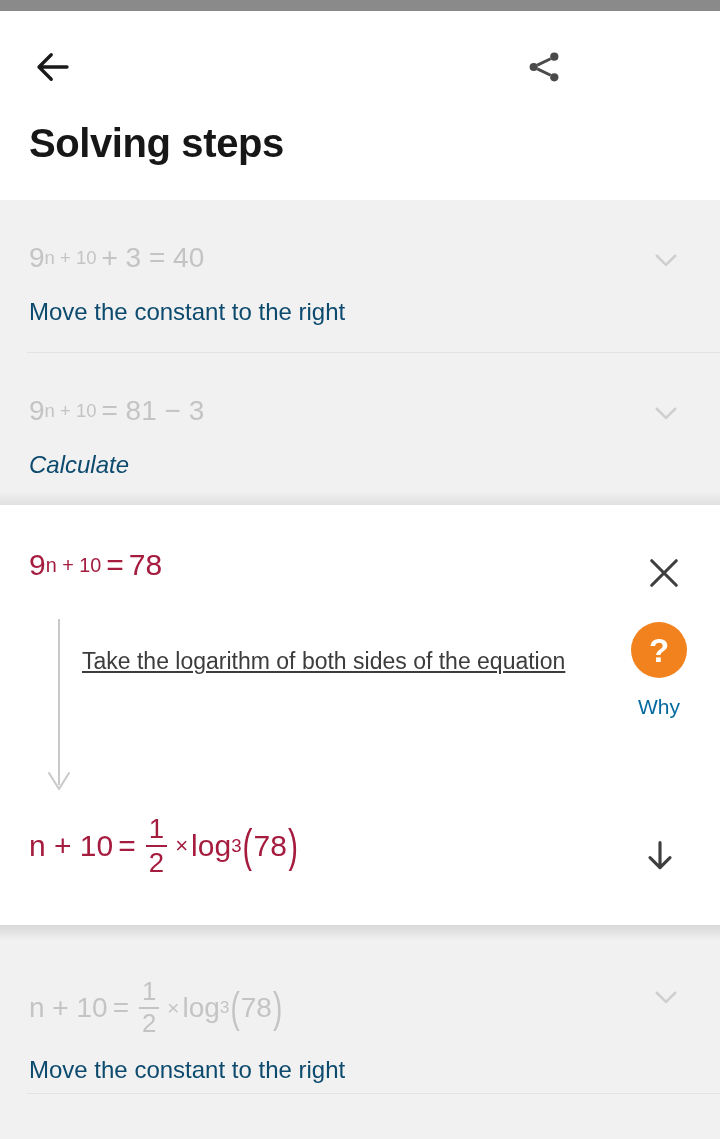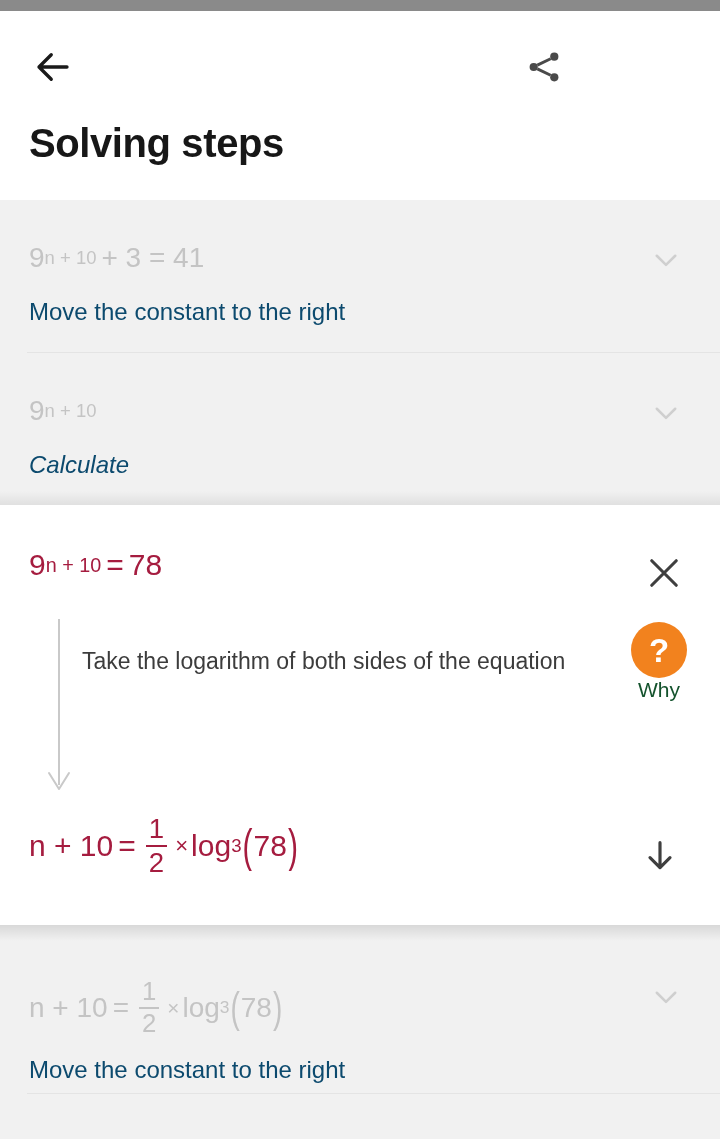--- a/index.html
+++ b/index.html
@@ -110,20 +110,21 @@
     cursor: pointer;
   }
   .connector {
     position: absolute; left: 46px; top: 114px;
     width: 26px; height: 176px;
   }
   .explain-text {
     position: absolute; left: 82px; top: 143px;
     font-size: 23px; color: #3c3c3c;
     white-space: nowrap;
+    text-decoration: underline;
   }
   .explain-btn {
     position: absolute; left: 74px; top: 205px;
     height: 48px;
     background: #f2821e;
     border: none; border-radius: 24px;
     padding: 0 26px 0 30px;
     display: flex; align-items: center; gap: 18px;
     color: #ffffff; font-size: 22px;
     font-family: "Liberation Sans", sans-serif;
@@ -136,21 +137,21 @@
     cursor: pointer;
   }
   .why-circle {
     width: 56px; height: 56px; border-radius: 50%;
     background: #f2821e;
     display: flex; align-items: center; justify-content: center;
     color: #ffffff; font-size: 33px; font-weight: bold;
     line-height: 1;
   }
   .why-label {
-    margin-top: 0; font-size: 21px; color: #14532d;
+    margin-top: 17px; font-size: 21px; color: #0369a1;
   }
   .card-eq-bottom {
     position: absolute; left: 29px; top: 310px;
     font-size: 30px; color: #a51c3f;
   }
   .card-down {
     position: absolute; right: 34px; top: 325px;
     width: 52px; height: 52px;
     display: flex; align-items: center; justify-content: center;
     cursor: pointer;
@@ -230,37 +231,38 @@
     <div class="page-title">Solving steps</div>
   </div>
 
   <div class="steps-above">
 
     <div class="step-collapsed" style="top:0;height:152px;">
       <div class="step-eq" style="top:42px;">
         <span class="inline-math">
           <span>9</span>
             <span class="sup">n + 10</span>
-          <span class="op">+ 3 = 41</span>
+          <span class="op">+ 3 = 40</span>
         </span>
       </div>
       <div class="step-desc" style="top:98px;">Move the constant to the right</div>
       <div class="step-chevron" style="top:40px;">
         <svg width="34" height="34" viewBox="0 0 24 24" fill="none">
           <path d="M5.5 9L12 15.5L18.5 9" stroke="#cfcfcf" stroke-width="1.8" stroke-linecap="round" stroke-linejoin="round"></path>
         </svg>
       </div>
       <div class="divider" style="top:152px;"></div>
     </div>
 
     <div class="step-collapsed" style="top:153px;height:152px;">
       <div class="step-eq" style="top:42px;">
         <span class="inline-math">
           <span>9</span>
             <span class="sup">n + 10</span>
+          <span class="op">= 81 − 3</span>
         </span>
       </div>
       <div class="step-desc" style="top:98px;font-style:italic;">Calculate</div>
       <div class="step-chevron" style="top:40px;">
         <svg width="34" height="34" viewBox="0 0 24 24" fill="none">
           <path d="M5.5 9L12 15.5L18.5 9" stroke="#cfcfcf" stroke-width="1.8" stroke-linecap="round" stroke-linejoin="round"></path>
         </svg>
       </div>
     </div>
 

